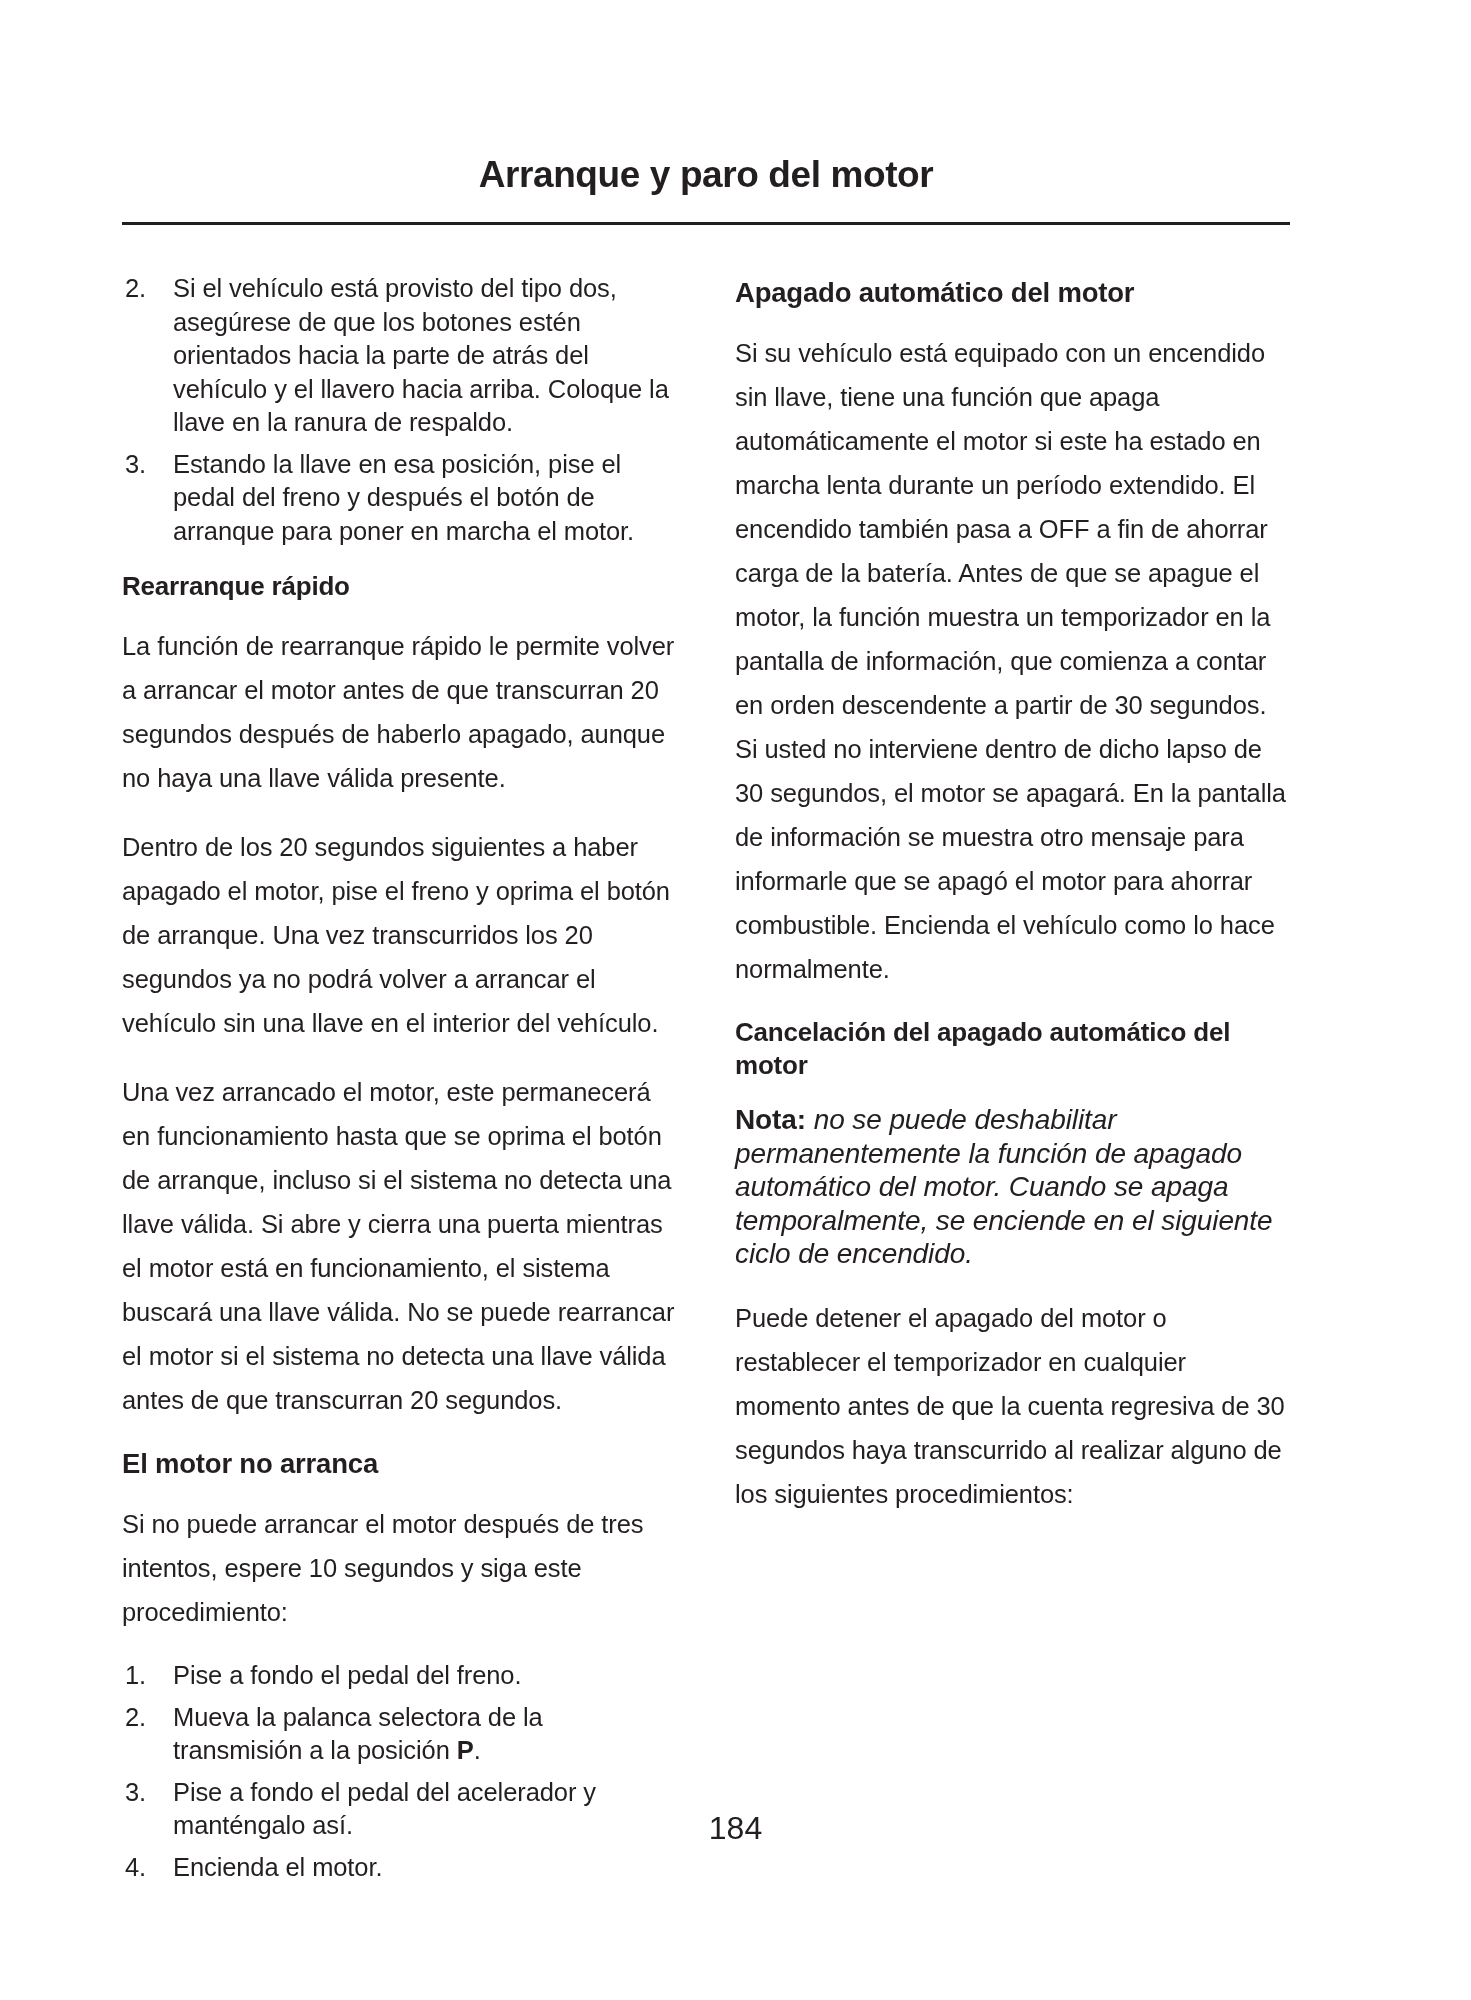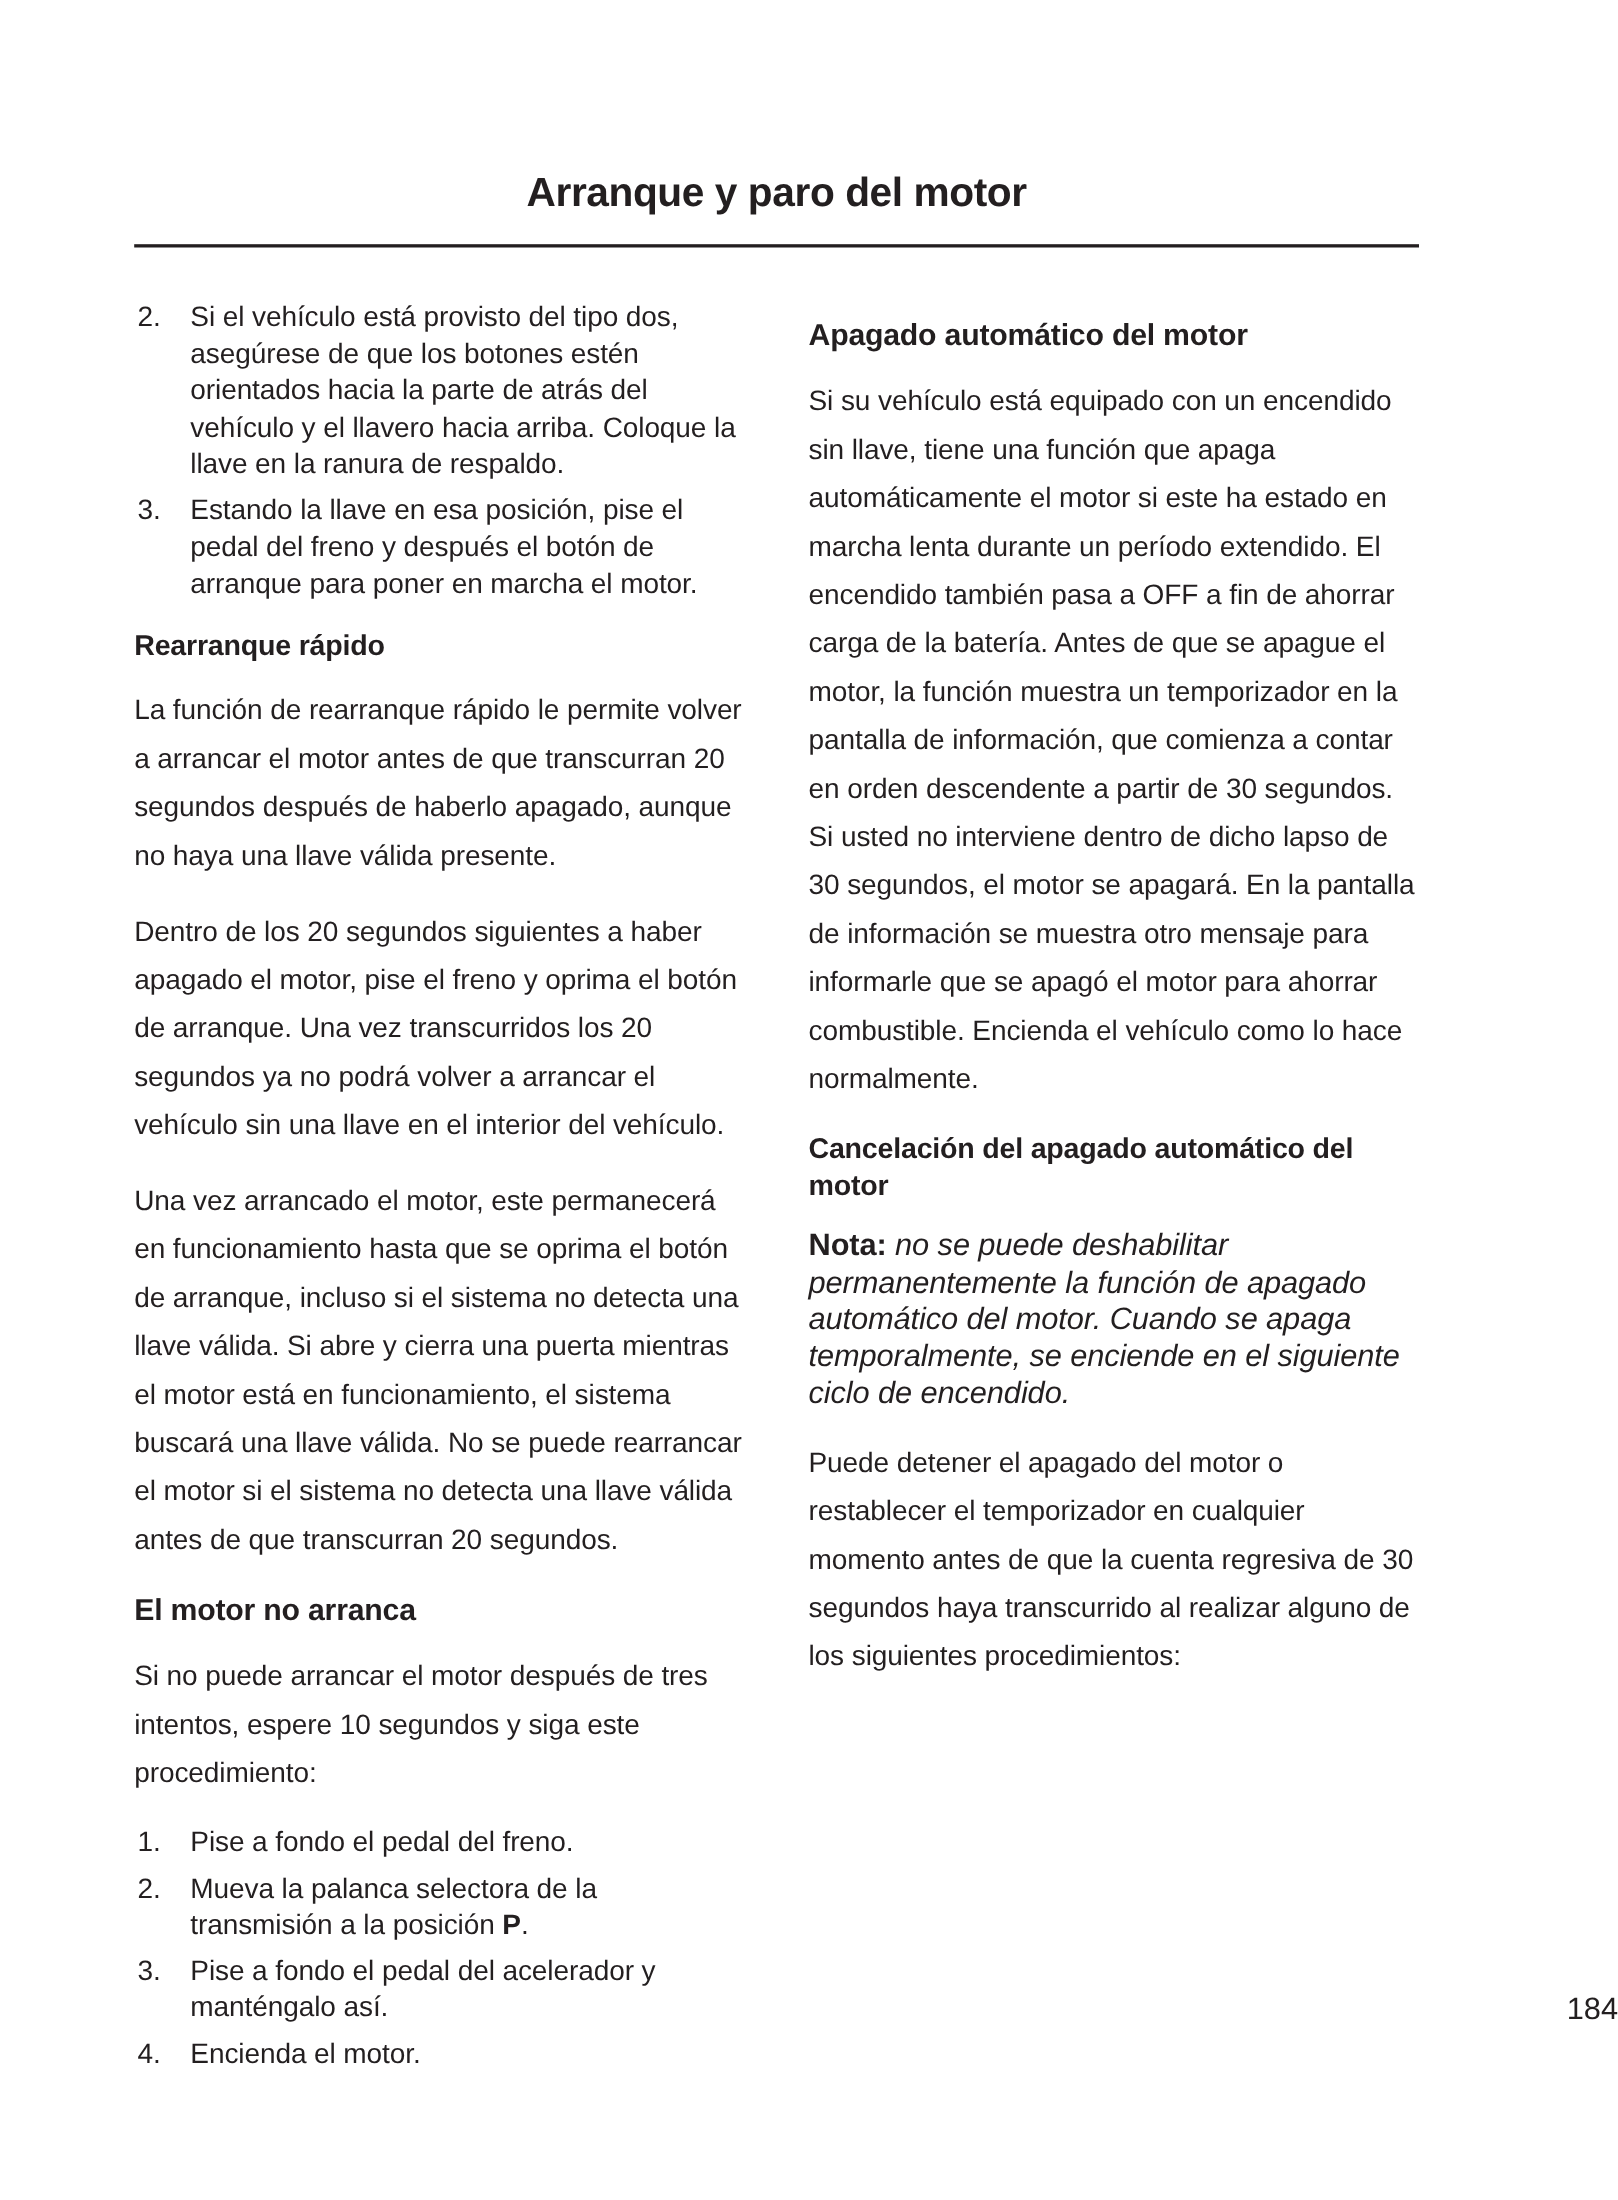--- a/index.html
+++ b/index.html
@@ -69,21 +69,21 @@
     font-size: 26px;
     font-weight: bold;
     line-height: 33px;
     margin: 3px 0 21px 0;
     letter-spacing: -0.2px;
     color: #231f20;
   }
   h2.subhead.tight-top { margin-top: 2px; }
   h2.subhead.big {
     font-size: 27.5px;
-    margin: 16px 0 22px 0;
+    margin: 4px 0 22px 0;
   }
 
   
   ol.num {
     list-style: none;
     margin: 0 0 22px 0;
     padding: 0;
   }
   ol.num li {
     position: relative;
@@ -112,22 +112,22 @@
     font-style: italic;
     letter-spacing: -0.1px;
   }
 
   
   .page-number {
     position: absolute;
     left: 0;
     top: 1810px;
     width: 1471px;
-    text-align: right;
-    font-size: 28px;
+    text-align: center;
+    font-size: 32px;
     color: #231f20;
   }
 </style>
 </head>
 <body>
 
 <div class="page">
 
   <div class="page-header">
     <h1 class="page-title">Arranque y paro del motor</h1>

